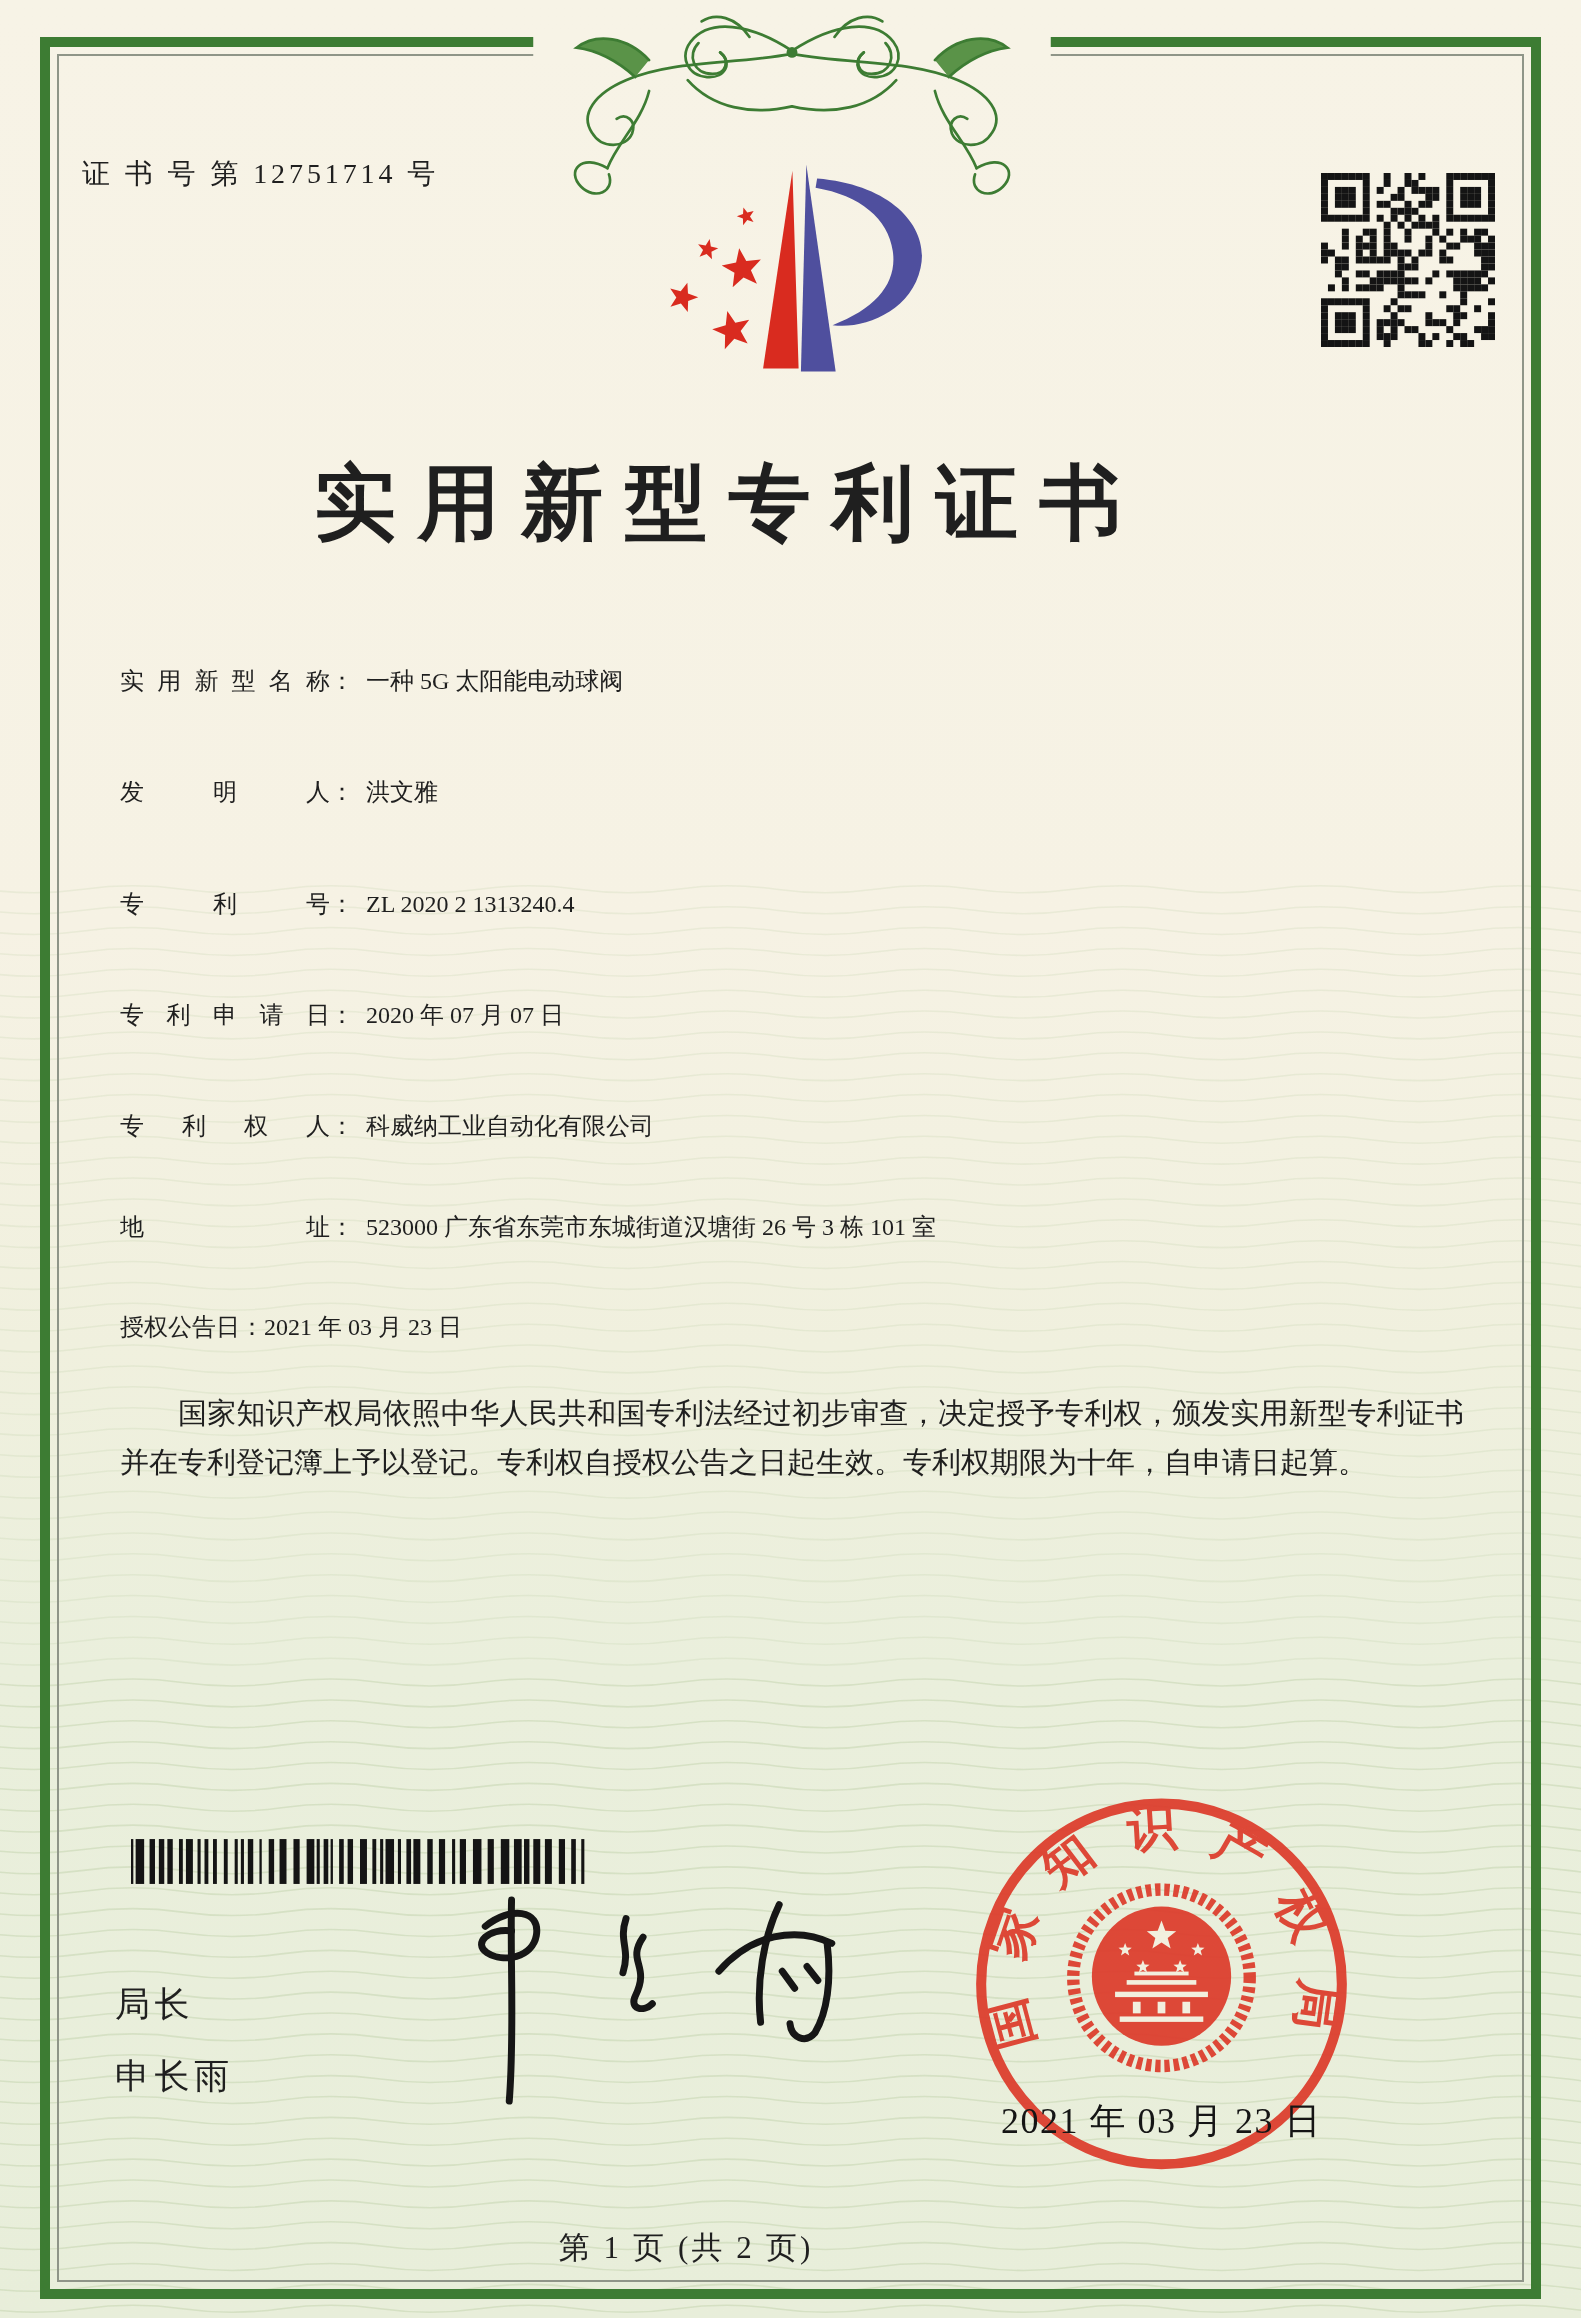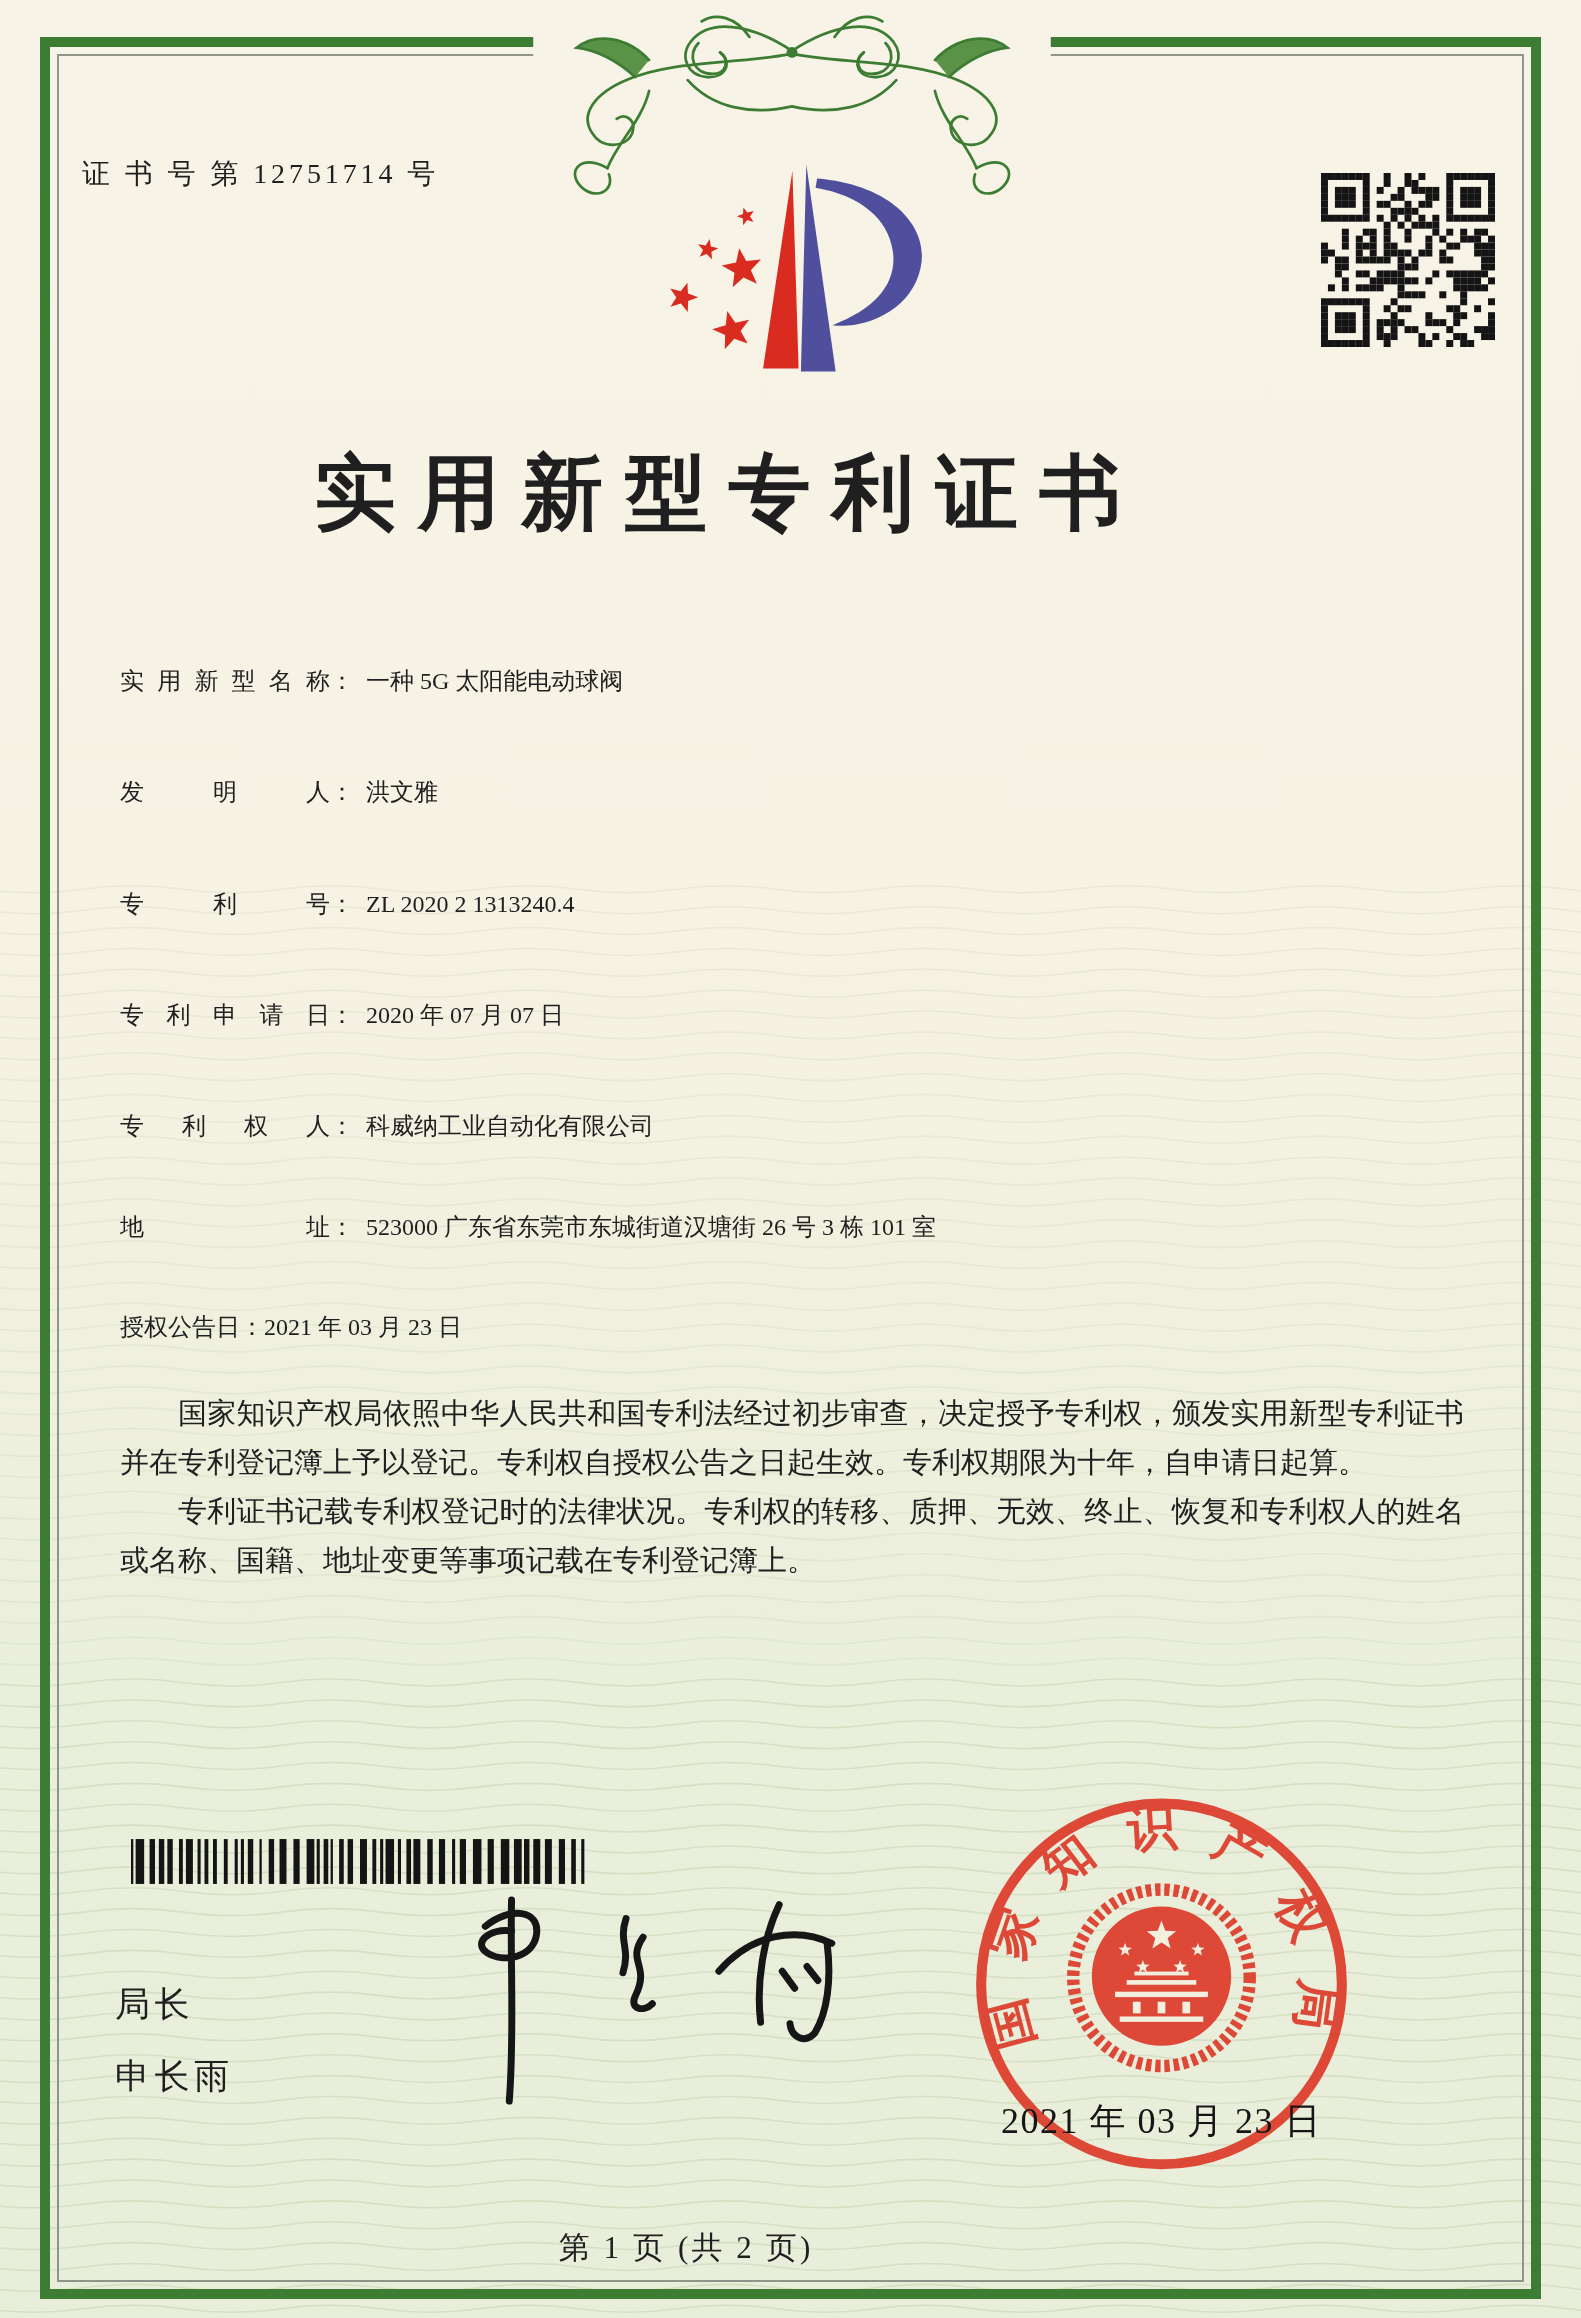--- a/index.html
+++ b/index.html
@@ -12,21 +12,21 @@
     font-family:"Liberation Serif","DejaVu Serif",serif;
     color:#1f1f1f;
   }
   .abs{position:absolute;}
   svg{display:block;}
   
   .frame-outer{position:absolute;left:40px;top:37px;right:40px;bottom:20px;border:10px solid #3d7c33;z-index:1;}
   .frame-inner{position:absolute;left:57px;top:54px;right:57px;bottom:37px;border:2.3px solid #8f9588;z-index:1;}
   
   .certno{left:82px;top:155px;font-size:28px;letter-spacing:3.9px;z-index:3;}
-  .title{left:0;top:439px;width:1457px;text-align:center;font-size:82px;font-weight:bold;letter-spacing:21.6px;z-index:3;}
+  .title{left:0;top:449px;width:1457px;text-align:center;font-size:82px;font-weight:bold;letter-spacing:21.6px;z-index:3;}
   .fieldrow{left:120px;font-size:24px;z-index:3;white-space:nowrap;}
   .flabel{display:inline-block;width:210px;text-align:justify;text-align-last:justify;vertical-align:top;}
   .fcolon{display:inline-block;width:36px;}
   .grant-right{position:absolute;left:656px;top:0;white-space:nowrap;}
   .bodytext{left:120px;top:1389px;width:1344px;font-size:29px;line-height:49px;text-align:justify;z-index:3;}
   .bodytext p{margin:0;text-indent:2em;}
   .director{left:115px;font-size:35px;letter-spacing:4.6px;z-index:3;}
   .sealdate{left:976px;top:2097px;width:371px;text-align:center;font-size:36px;letter-spacing:1.5px;color:#151515;z-index:4;}
   .footer{left:0;top:2227px;width:1372px;text-align:center;font-size:31px;letter-spacing:3.1px;z-index:3;}
   .z2{z-index:2;} .z3{z-index:3;}
@@ -462,21 +462,20 @@
   <div class="abs fieldrow" style="top:1211px;">
     <span class="flabel">地址</span><span class="fcolon">：</span><span>523000 广东省东莞市东城街道汉塘街 26 号 3 栋 101 室</span>
   </div>
 
   <div class="abs fieldrow" style="top:1311px;width:1345px;">
     <span>授权公告日</span><span>：</span><span>2021 年 03 月 23 日</span>
   </div>
 
   <div class="abs bodytext">
     <p>国家知识产权局依照中华人民共和国专利法经过初步审查，决定授予专利权，颁发实用新型专利证书并在专利登记簿上予以登记。专利权自授权公告之日起生效。专利权期限为十年，自申请日起算。</p>
-    <p>专利证书记载专利权登记时的法律状况。专利权的转移、质押、无效、终止、恢复和专利权人的姓名或名称、国籍、地址变更等事项记载在专利登记簿上。</p>
   </div>
 
   <svg id="barcode" class="abs z2" style="left:131px;top:1839px;" width="458" height="45" viewBox="0 0 592 58">
       <rect x="0" y="0" width="3" height="58" fill="#141414"></rect>
       <rect x="6" y="0" width="11" height="58" fill="#141414"></rect>
       <rect x="24" y="0" width="7" height="58" fill="#141414"></rect>
       <rect x="36" y="0" width="7" height="58" fill="#141414"></rect>
       <rect x="47" y="0" width="7" height="58" fill="#141414"></rect>
       <rect x="62" y="0" width="5" height="58" fill="#141414"></rect>
       <rect x="71" y="0" width="9" height="58" fill="#141414"></rect>

